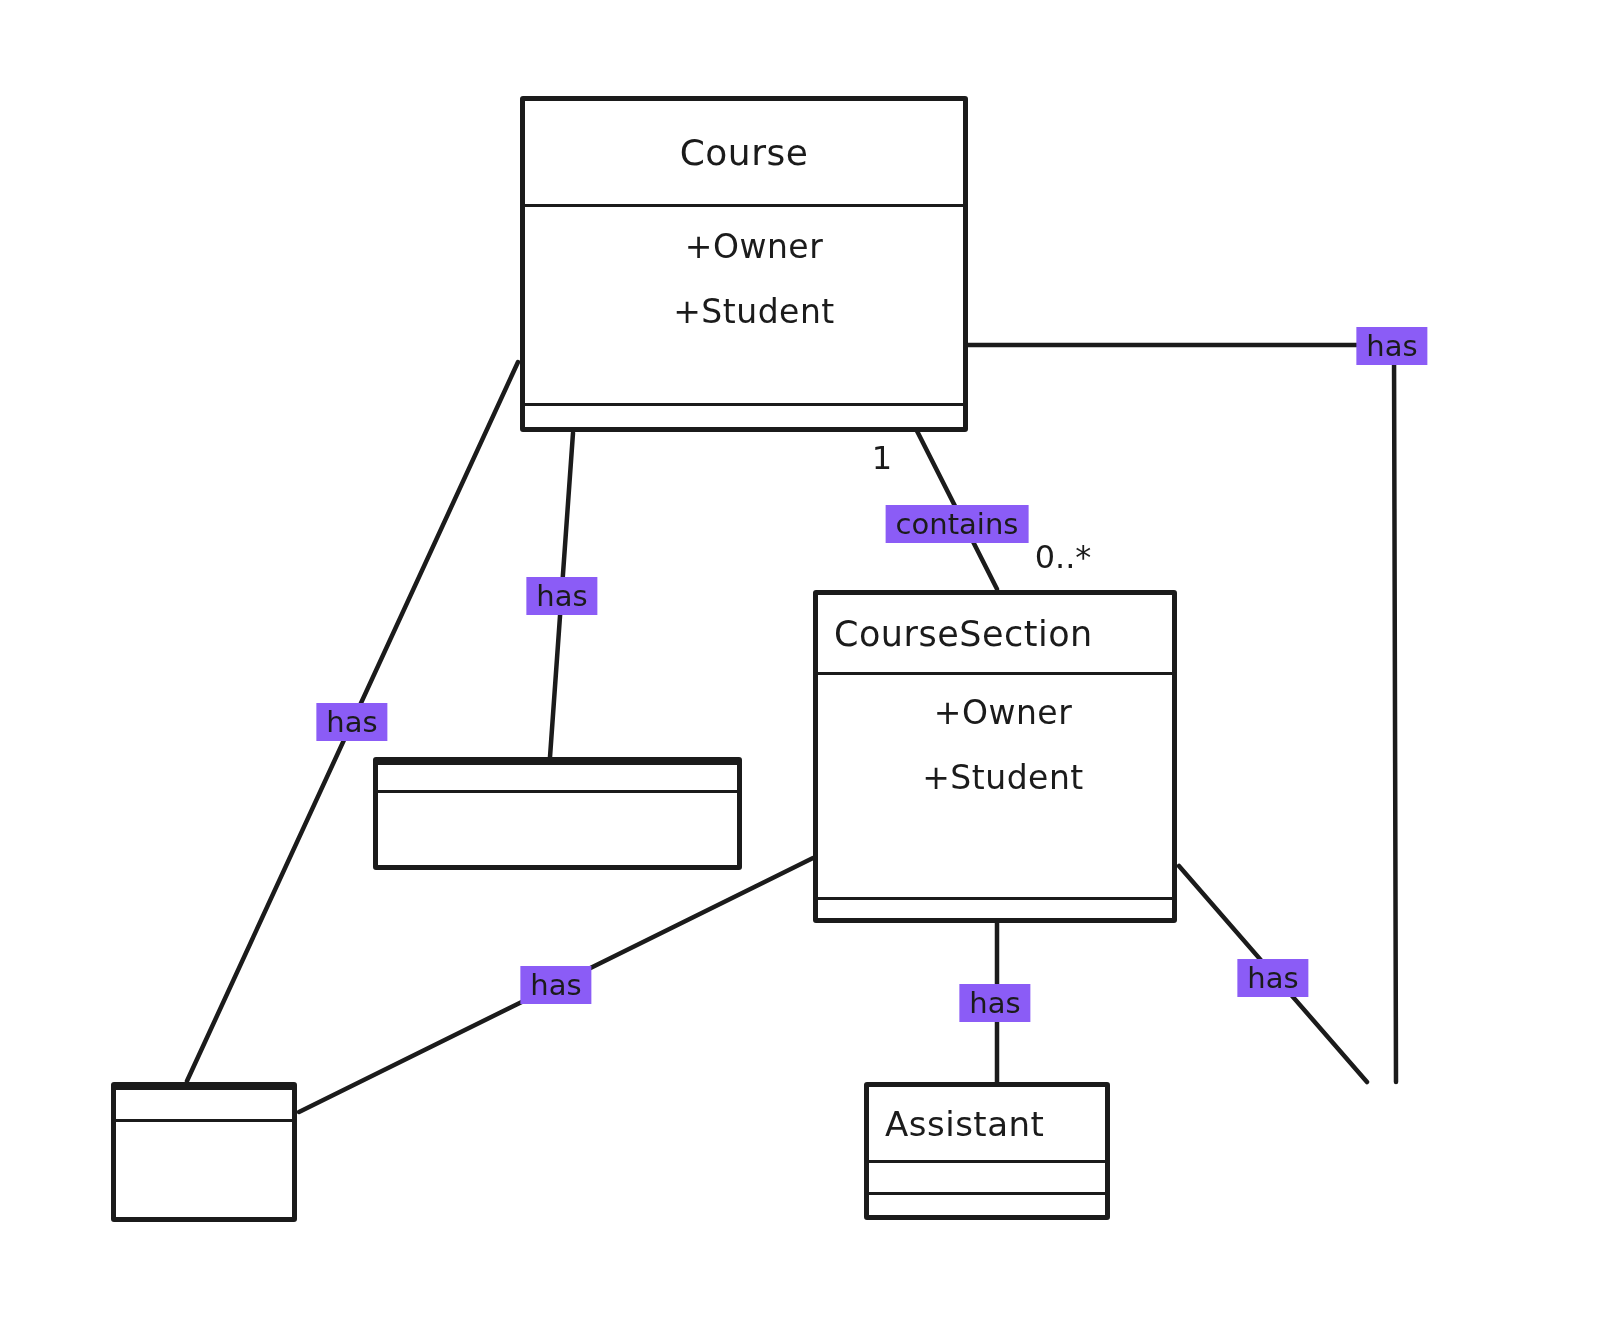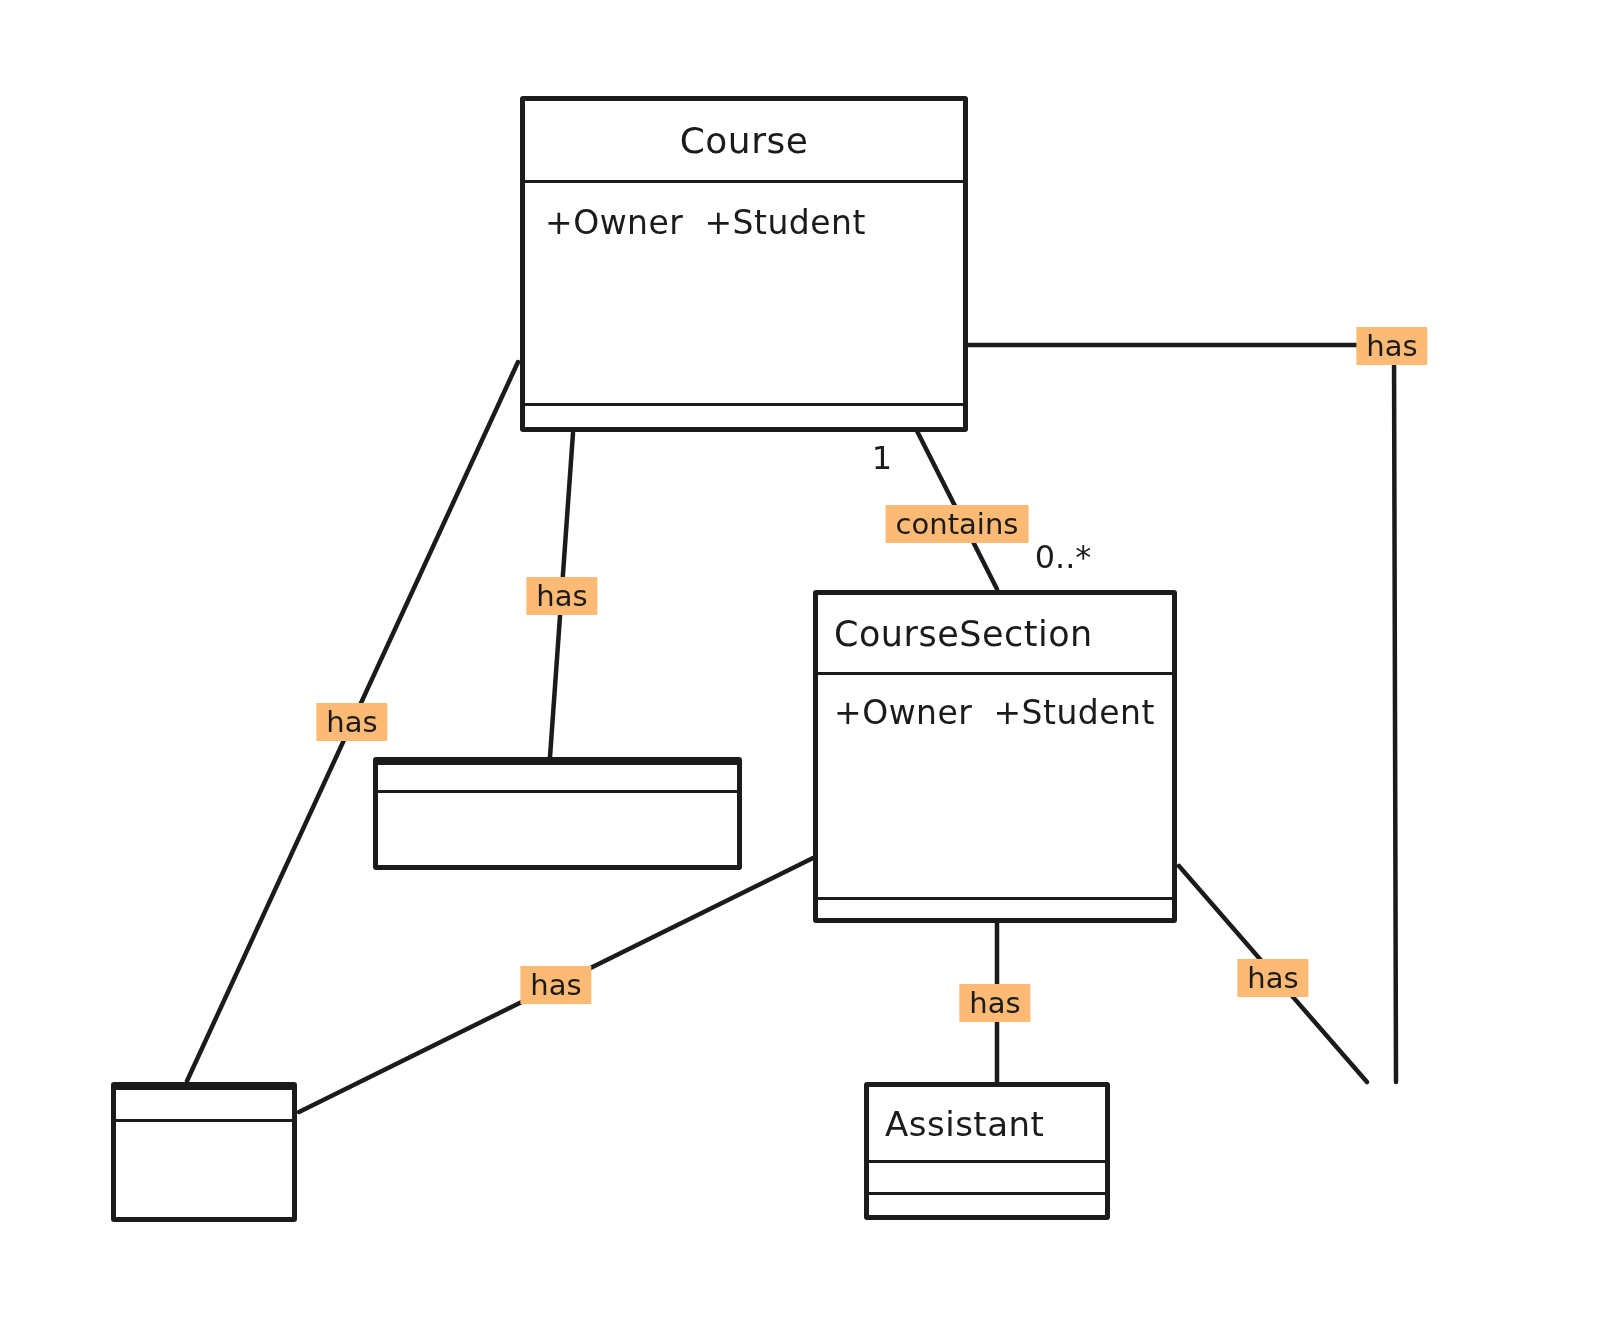--- a/index.html
+++ b/index.html
@@ -30,29 +30,30 @@
     letter-spacing: 0.5px;
     white-space: nowrap;
   }
   .uml-title.centered { justify-content: center; }
   .uml-title.leftpad { padding-left: 16px; }
   .uml-title.divider-bottom { border-bottom: 3px solid #1b1b1b; }
   .uml-attrs {
     box-sizing: border-box;
     flex: 1;
     display: flex;
-    flex-direction: row;
+    flex-direction: column;
     gap: 21px;
+    align-items: center;
   }
   .uml-attr { height: 44px; line-height: 44px; font-size: 33px; letter-spacing: 0.5px; white-space: nowrap; }
   .uml-compartment { box-sizing: border-box; border-top: 3px solid #1b1b1b; }
   .edge-label {
     position: absolute;
     transform: translate(-50%, -50%);
-    background: #fdba74;
+    background: #8b5cf6;
     padding: 2px 10px;
     font-size: 29px;
     white-space: nowrap;
   }
   .mult-label {
     position: absolute;
     transform: translate(-50%, -50%);
     background: transparent;
     padding: 2px 6px;
     font-size: 32px;
@@ -70,21 +71,21 @@
       <line x1="573" y1="433" x2="550" y2="757"></line>
       <line x1="917" y1="431" x2="997" y2="589"></line>
       <polyline points="968,345 1394,345 1396,1082"></polyline>
       <line x1="813" y1="858" x2="299" y2="1112"></line>
       <line x1="997" y1="923" x2="997" y2="1082"></line>
       <line x1="1179" y1="866" x2="1367" y2="1082"></line>
     </g>
   </svg>
 
   <div class="uml-class" style="left:520px; top:96px; width:448px; height:336px;">
-    <div class="uml-title centered divider-bottom" style="height:82px; font-size:36px;">Course</div>
+    <div class="uml-title centered divider-bottom" style="height:106px; font-size:36px;">Course</div>
     <div class="uml-attrs" style="padding:18px 0 0 20px;">
       <div class="uml-attr">+Owner</div>
       <div class="uml-attr">+Student</div>
     </div>
     <div class="uml-compartment" style="height:24px;"></div>
   </div>
 
   <div class="uml-class" style="left:813px; top:590px; width:364px; height:333px;">
     <div class="uml-title leftpad divider-bottom" style="height:80px; font-size:35px;">CourseSection</div>
     <div class="uml-attrs" style="padding:16px 0 0 16px;">

